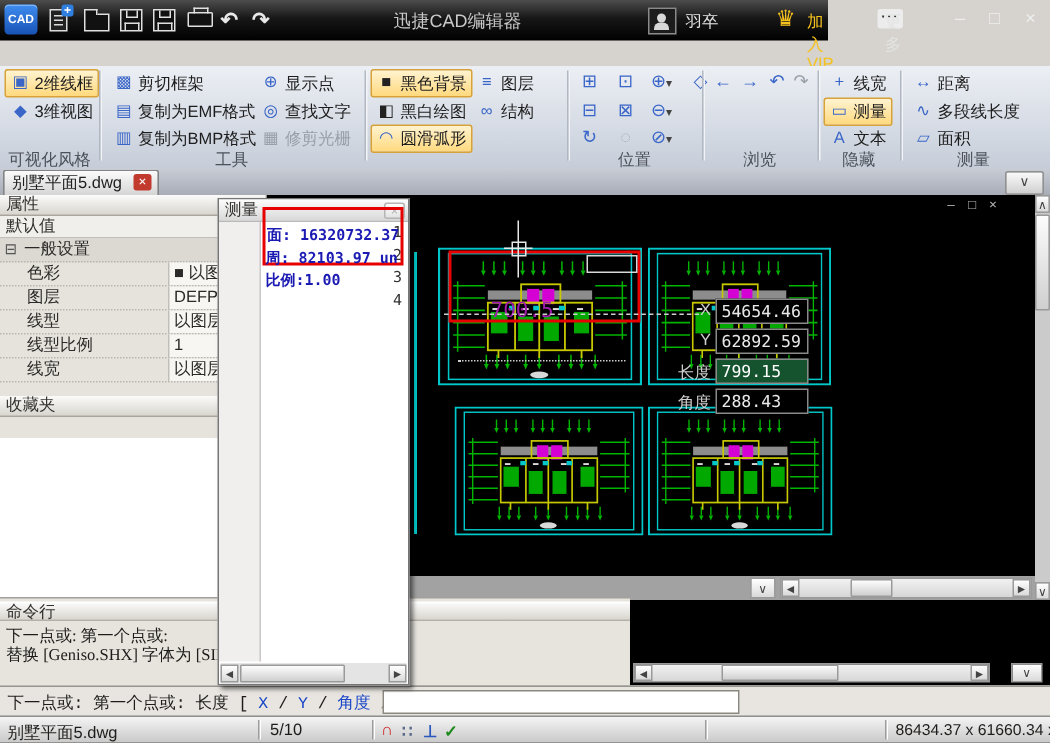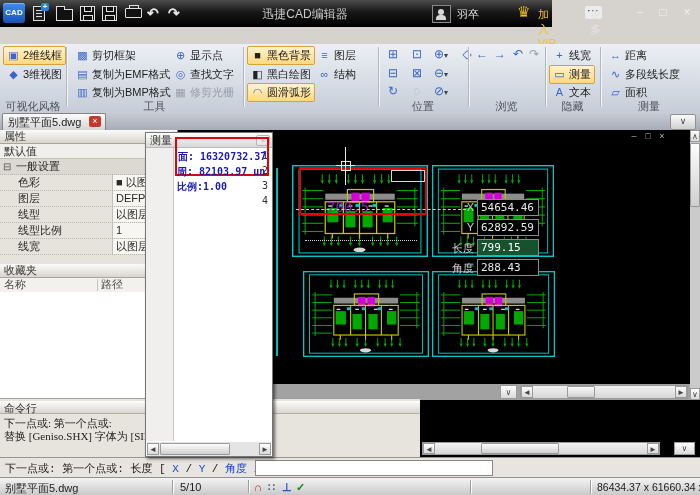--- a/index.html
+++ b/index.html
@@ -448,25 +448,20 @@
     </div>
     <div class="prow" style="top:93px">
       <span class="nm">线型比例</span>
       <span class="vl">1</span>
     </div>
     <div class="prow" style="top:109px">
       <span class="nm">线宽</span>
       <span class="vl">以图层</span>
     </div>
     <div class="phead" style="top:134px">收藏夹</div>
-    <div class="favcols">
-      <span class="c1">名称</span>
-      <span class="cdiv"></span>
-      <span class="c2">路径</span>
-    </div>
     <div id="favwhite"></div>
   </div>
 
   <div id="cmdpanel">
     <div class="hd">命令行</div>
     <div class="ln" style="top:17px">下一点或: 第一个点或:</div>
     <div class="ln" style="top:30px">替换 [Geniso.SHX] 字体为 [SIMPL</div>
   </div>
 
   <div id="measure">

